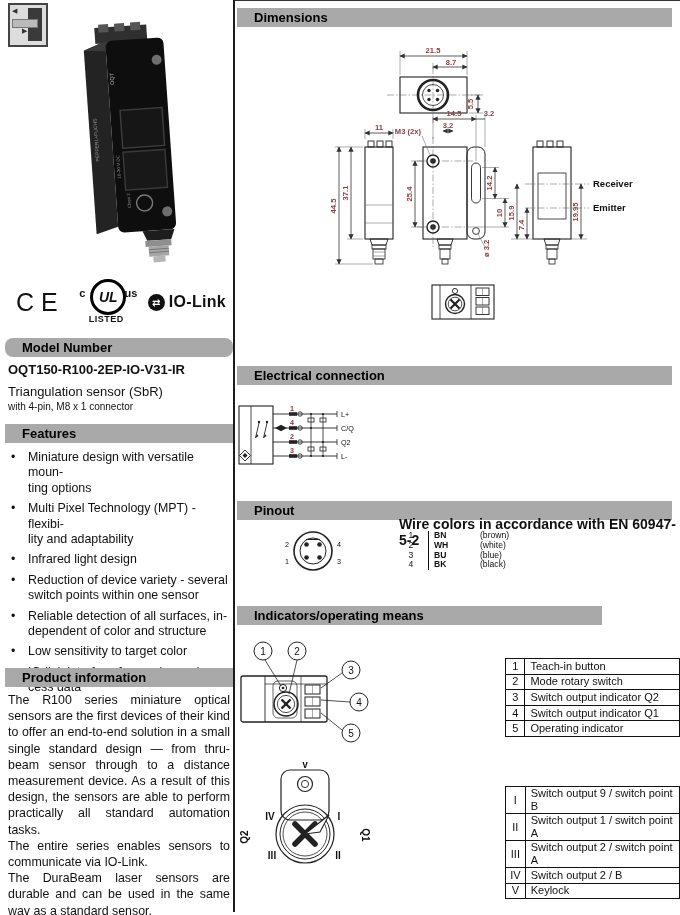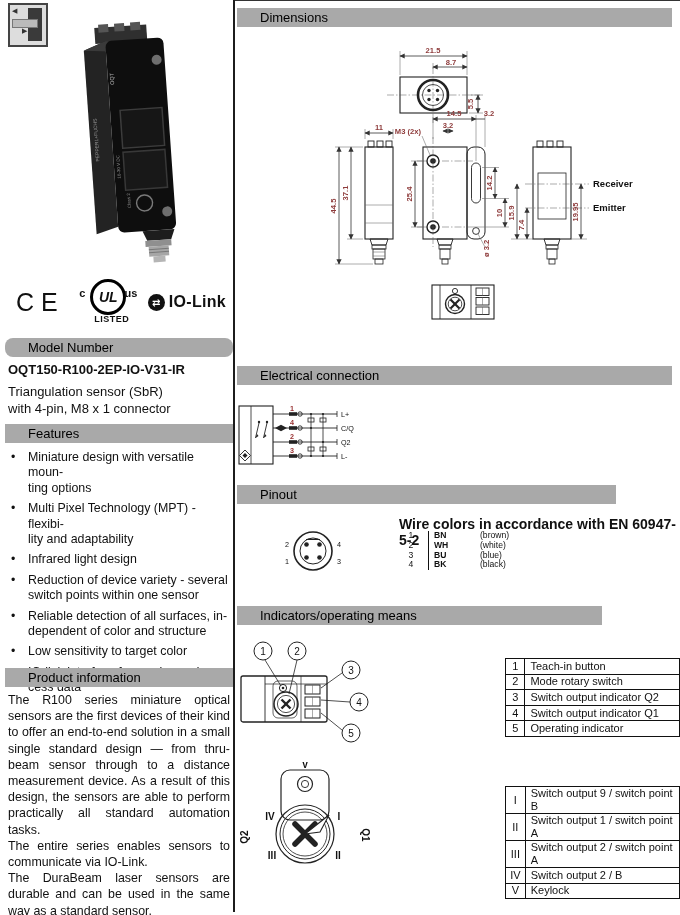--- a/index.html
+++ b/index.html
@@ -2,38 +2,38 @@
 <html><head>
 <meta charset="utf-8">
 <style>
   html,body{margin:0;padding:0;}
   body{width:680px;height:915px;background:#fff;font-family:"Liberation Sans","DejaVu Sans",sans-serif;color:#111;position:relative;overflow:hidden;}
   .abs{position:absolute;}
   
   #divider{left:233px;top:0;width:2px;height:912px;background:#1c1c1c;}
   #topline{left:233px;top:0;width:447px;height:1px;background:#333;}
   
-  .hdr{background:#a9a9a9;color:#000;font-weight:normal;font-size:13px;line-height:19px;padding:0 23px;box-sizing:border-box;}
+  .hdr{background:#a9a9a9;color:#000;font-weight:bold;font-size:13px;line-height:19px;padding:0 17px;box-sizing:border-box;}
   
   .model-number{font-weight:bold;font-size:13px;}
   .model-type{font-size:13px;}
-  .model-conn{font-size:13px;}
+  .model-conn{font-size:10px;}
   .feat{display:flex;font-size:12.4px;line-height:15.4px;margin-bottom:5px;}
   .feat .b{width:20px;padding-left:3px;box-sizing:border-box;}
   .feat .t{flex:1;white-space:pre-line;}
   .pinfo p{margin:0;font-size:12.4px;line-height:16.2px;text-align:justify;}
   
   .logorow{display:flex;align-items:center;}
   .ce{font-size:25px;letter-spacing:7px;font-weight:500;}
   .ullogo{position:relative;width:46px;height:46px;}
   .ullogo .circ{position:absolute;left:7px;top:0;width:30px;height:30px;border:3px solid #000;border-radius:50%;
     display:flex;align-items:center;justify-content:center;font-weight:bold;font-style:italic;font-size:14px;}
   .ullogo .c{position:absolute;left:-4px;top:8px;font-weight:bold;font-size:11px;}
   .ullogo .us{position:absolute;right:-8px;top:8px;font-weight:bold;font-size:11px;}
-  .ullogo .listed{position:absolute;left:0px;top:35px;width:46px;text-align:right;font-weight:bold;font-size:9px;letter-spacing:0.5px;}
+  .ullogo .listed{position:absolute;left:0px;top:35px;width:46px;text-align:center;font-weight:bold;font-size:9px;letter-spacing:0.5px;}
   .iolink{display:flex;align-items:center;gap:4px;font-weight:bold;font-size:16px;letter-spacing:0.3px;}
   .iolink .ic{width:17px;height:17px;border-radius:50%;background:#111;color:#fff;font-size:10px;line-height:17px;text-align:center;font-weight:bold;}
   
   .thumb{left:8px;top:3px;width:40px;height:44px;background:#ddd;border:2px solid #444;box-sizing:border-box;}
   .thumb .dk{position:absolute;right:4px;top:3px;width:14px;height:33px;background:#3a3a3a;}
   .thumb .a1{position:absolute;left:2px;top:2px;font-size:7px;color:#333;}
   .thumb .a2{position:absolute;left:12px;top:22px;font-size:7px;color:#333;}
   .thumb .bar{position:absolute;left:2px;top:14px;width:24px;height:7px;background:#bbb;border:1px solid #777;}
   
   svg text{font-family:"Liberation Sans","DejaVu Sans",sans-serif;}
@@ -366,21 +366,21 @@
       <line x1="100" y1="25" x2="100" y2="31" class="ln" stroke-width="0.8"></line>
       <line x1="100" y1="39" x2="100" y2="45" class="ln" stroke-width="0.8"></line>
       <line x1="100" y1="53" x2="100" y2="59" class="ln" stroke-width="0.8"></line>
       <text x="104" y="16.5" class="sm">L+</text>
       <text x="104" y="30.5" class="sm">C/Q</text>
       <text x="104" y="44.5" class="sm">Q2</text>
       <text x="104" y="58.5" class="sm">L-</text>
     </g>
   </svg>
 
-  <div class="abs hdr" style="left:0;top:485px;width:379px;">Pinout</div>
+  <div class="abs hdr" style="left:0;top:501px;width:435px;">Pinout</div>
 
   <svg class="abs" style="left:30px;top:520px;" width="92" height="62" viewBox="0 0 92 62">
     <circle cx="46" cy="31" r="19" class="ln" stroke-width="1.6"></circle>
     <circle cx="46" cy="31" r="13" class="ln" stroke-width="1"></circle>
     <line x1="39" y1="19.5" x2="53" y2="19.5" class="ln" stroke-width="1"></line>
     <circle cx="39.5" cy="24.5" r="2.3" fill="#222"></circle>
       <circle cx="52.5" cy="24.5" r="2.3" fill="#222"></circle>
     <circle cx="39.5" cy="37.5" r="2.3" fill="#222"></circle>
       <circle cx="52.5" cy="37.5" r="2.3" fill="#222"></circle>
     <text x="22" y="27" text-anchor="end" class="sm">2</text>

